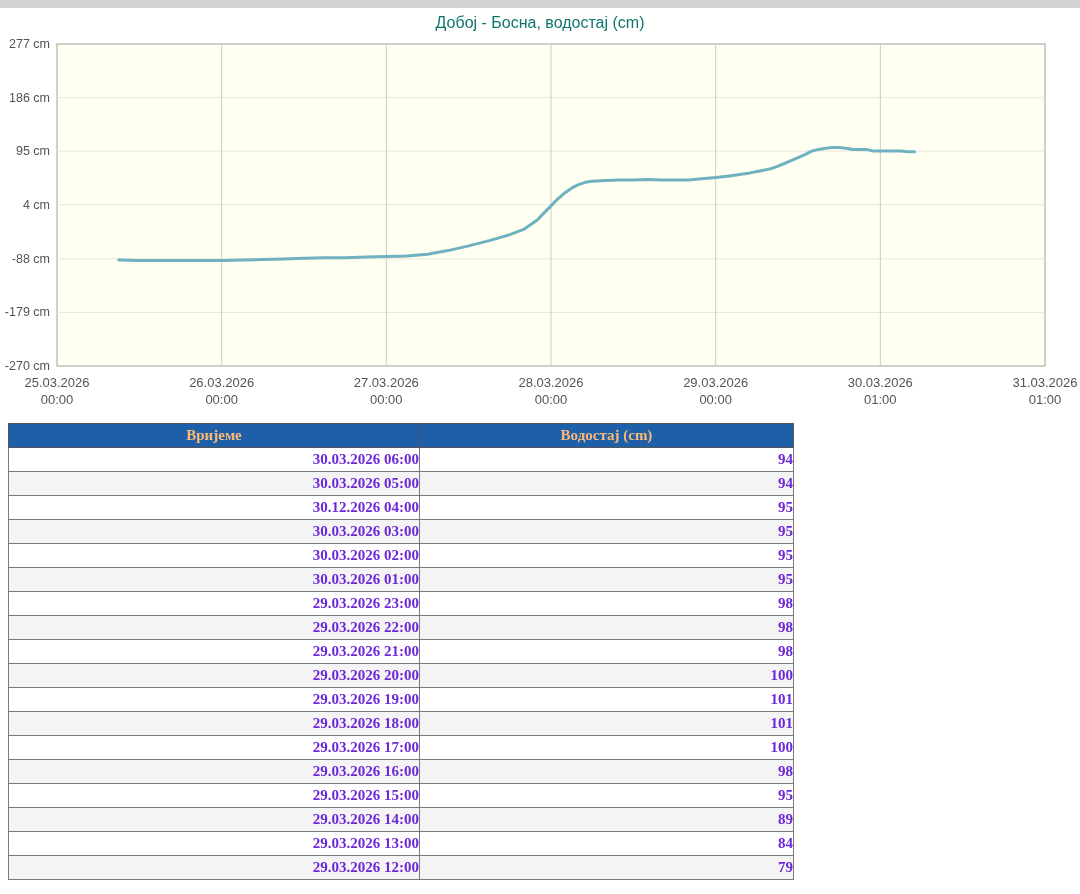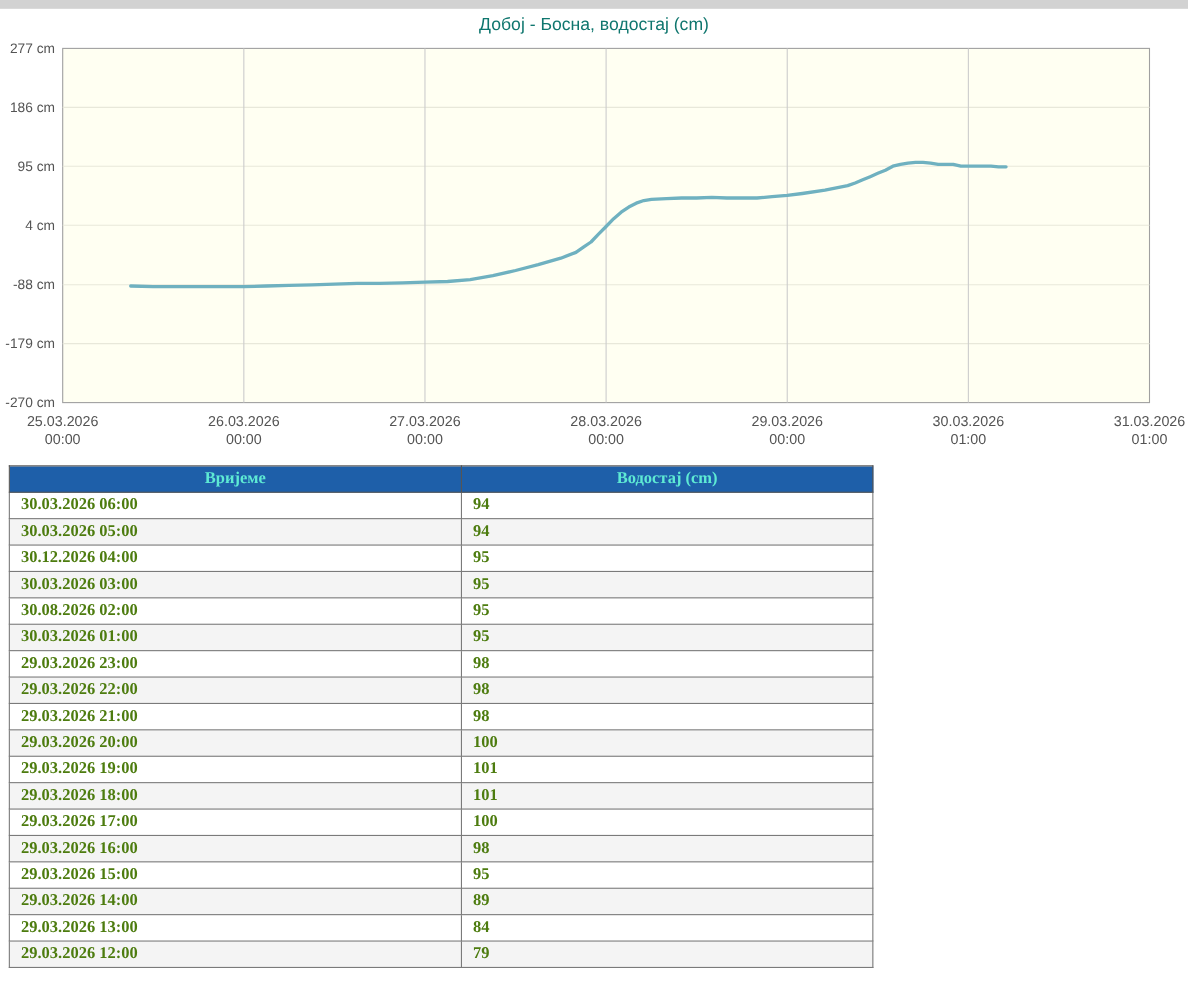--- a/index.html
+++ b/index.html
@@ -25,31 +25,31 @@
   .data-table {
     border-collapse: collapse;
     table-layout: fixed;
     margin: 12px 0 0 8px;
     width: 783px;
     font-family: "Liberation Serif", serif;
     font-size: 15px;
     font-weight: bold;
   }
   .data-table th {
-    color: #5eead4;
+    color: #fdba74;
     border: 1px solid #555555;
     padding: 3px 0 3px 0;
     font-size: 15px;
     text-align: center;
   }
   .data-table td {
     border: 1px solid #7a7a7a;
-    text-align: left;
+    text-align: right;
     padding: 2px 0 2px 10px;
-    color: #4d7c0f;
+    color: #6d28d9;
     height: 19px;
   }
   .data-table tbody tr:nth-child(even) td { background: #f4f4f4; }
   .data-table tbody tr:nth-child(odd) td { background: #ffffff; }
 </style>
 </head>
 <body>
 
 <div class="top-bar"></div>
 
@@ -109,21 +109,21 @@
       </tr>
       <tr>
         <td>30.12.2026 04:00</td>
         <td>95</td>
       </tr>
       <tr>
         <td>30.03.2026 03:00</td>
         <td>95</td>
       </tr>
       <tr>
-        <td>30.08.2026 02:00</td>
+        <td>30.03.2026 02:00</td>
         <td>95</td>
       </tr>
       <tr>
         <td>30.03.2026 01:00</td>
         <td>95</td>
       </tr>
       <tr>
         <td>29.03.2026 23:00</td>
         <td>98</td>
       </tr>

